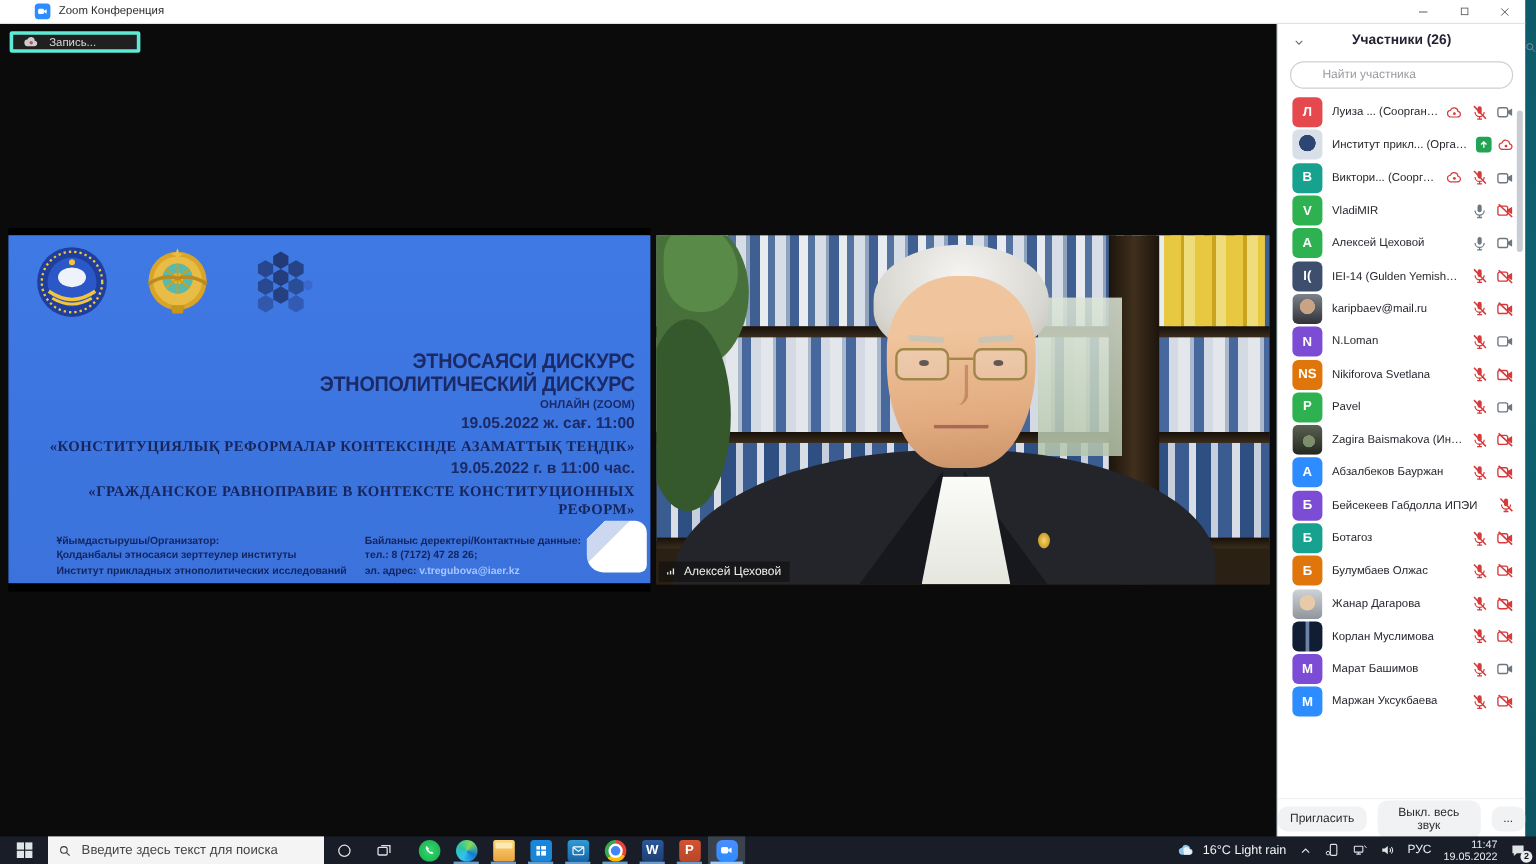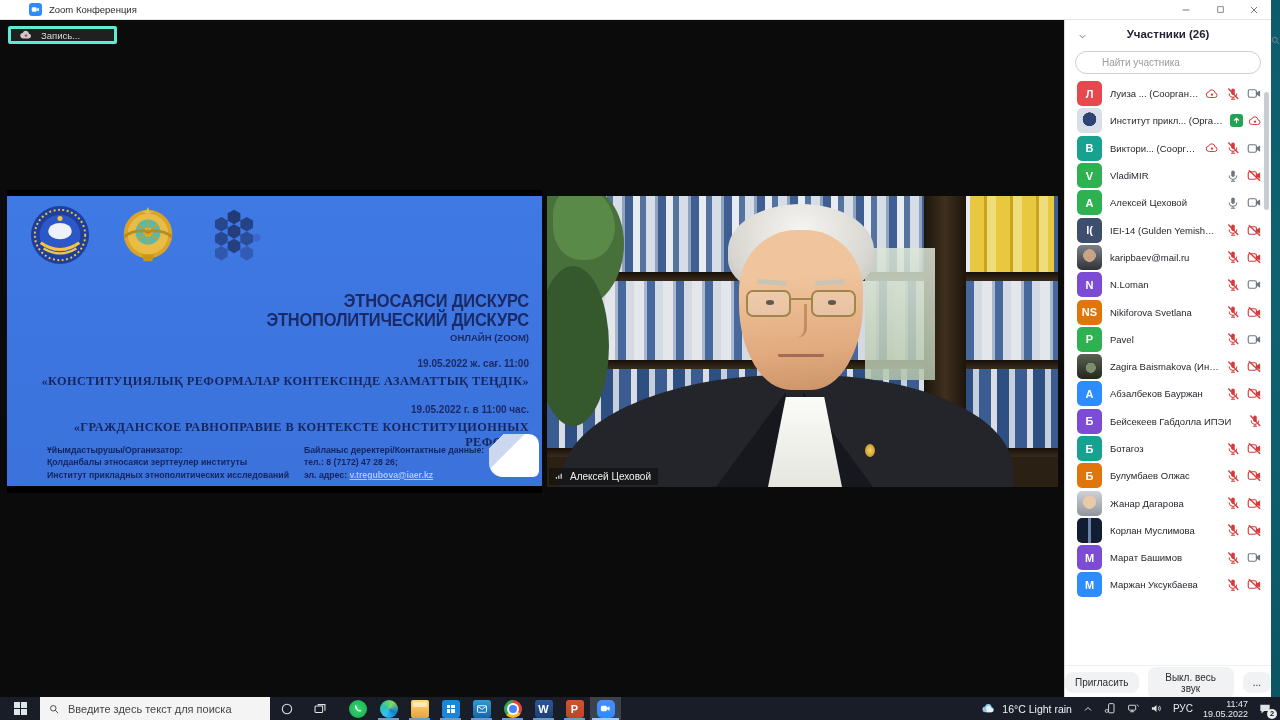--- a/index.html
+++ b/index.html
@@ -19,26 +19,26 @@
   .rec { position:absolute; left:8px; top:6px; width:109px; height:18px; background:#202020; border:3px solid #5eead4; border-radius:2px; display:flex; align-items:center; gap:8px; padding:0 8px; }
   .rec-label { color:#d9d9d9; font-size:9.5px; }
 
   
   .slide { position:absolute; left:7px; top:170px; width:535px; height:303px; background:#000; }
   .slide-inner { position:absolute; left:0; right:0; top:6px; bottom:7px; background:linear-gradient(#3f79e4,#3b72dc); overflow:hidden; }
   .logos { position:absolute; left:22px; top:8px; display:flex; gap:26px; align-items:center; }
   .slide-titleblock { position:absolute; left:10px; right:13px; top:96px; text-align:right; color:#1b2a66; }
   .st-h1 { font-size:17.5px; font-weight:bold; line-height:19px; letter-spacing:-0.2px; transform:scaleX(.94); transform-origin:right; }
   .st-sub { font-size:9.5px; font-weight:bold; margin-top:2px; }
-  .st-date { font-size:10px; font-weight:bold; margin-top:15px; }
+  .st-date { font-size:13px; font-weight:bold; margin-top:2px; }
   .st-topic { font-family:"Liberation Serif",serif; font-weight:700; font-size:12.3px; letter-spacing:.4px; color:#16255c; margin-top:5px; }
   .slide-info { position:absolute; top:248px; left:0; right:0; color:#14245c; font-size:8.7px; font-weight:bold; line-height:1.42; }
   .si-left { position:absolute; left:40px; width:260px; }
   .si-right { position:absolute; left:297px; width:210px; }
-  .email-link { color:#a9c6ff; text-decoration:underline; }
+  .email-link { color:#a9c6ff; }
   .corner { position:absolute; right:3px; bottom:9px; width:50px; height:43px; border-radius:6px 10px 6px 14px; background:linear-gradient(135deg, rgba(255,255,255,0) 0 16%, #ccd8ef 16% 38%, #ffffff 39%); }
 
   
   .cam { position:absolute; left:547px; top:176px; width:511px; height:291px; background:#3c2f1f; overflow:hidden; }
   .shelfrow { position:absolute; left:0; right:0; }
   .row1 { top:0; height:76px; background:repeating-linear-gradient(90deg,#d7dde6 0 9px,#8fa3bd 9px 12px,#3f5f92 12px 20px,#e8ebef 20px 27px,#54749f 27px 33px); }
   .row2 { top:85px; height:79px; background:repeating-linear-gradient(90deg,#e3e7ec 0 10px,#a9b8cc 10px 13px,#46689c 13px 21px,#d3dae3 21px 29px); }
   .row3 { top:173px; height:82px; background:repeating-linear-gradient(90deg,#3a5c90 0 12px,#d9dee6 12px 18px,#2e4f82 18px 30px,#c6cfdb 30px 36px); }
   .row4 { top:255px; height:36px; background:#2a2014; }
   .yellowbins { position:absolute; top:0; right:4px; width:84px; height:76px; background:repeating-linear-gradient(90deg,#e8c83f 0 14px,#caa41f 14px 17px,#efdc7a 17px 26px); }

